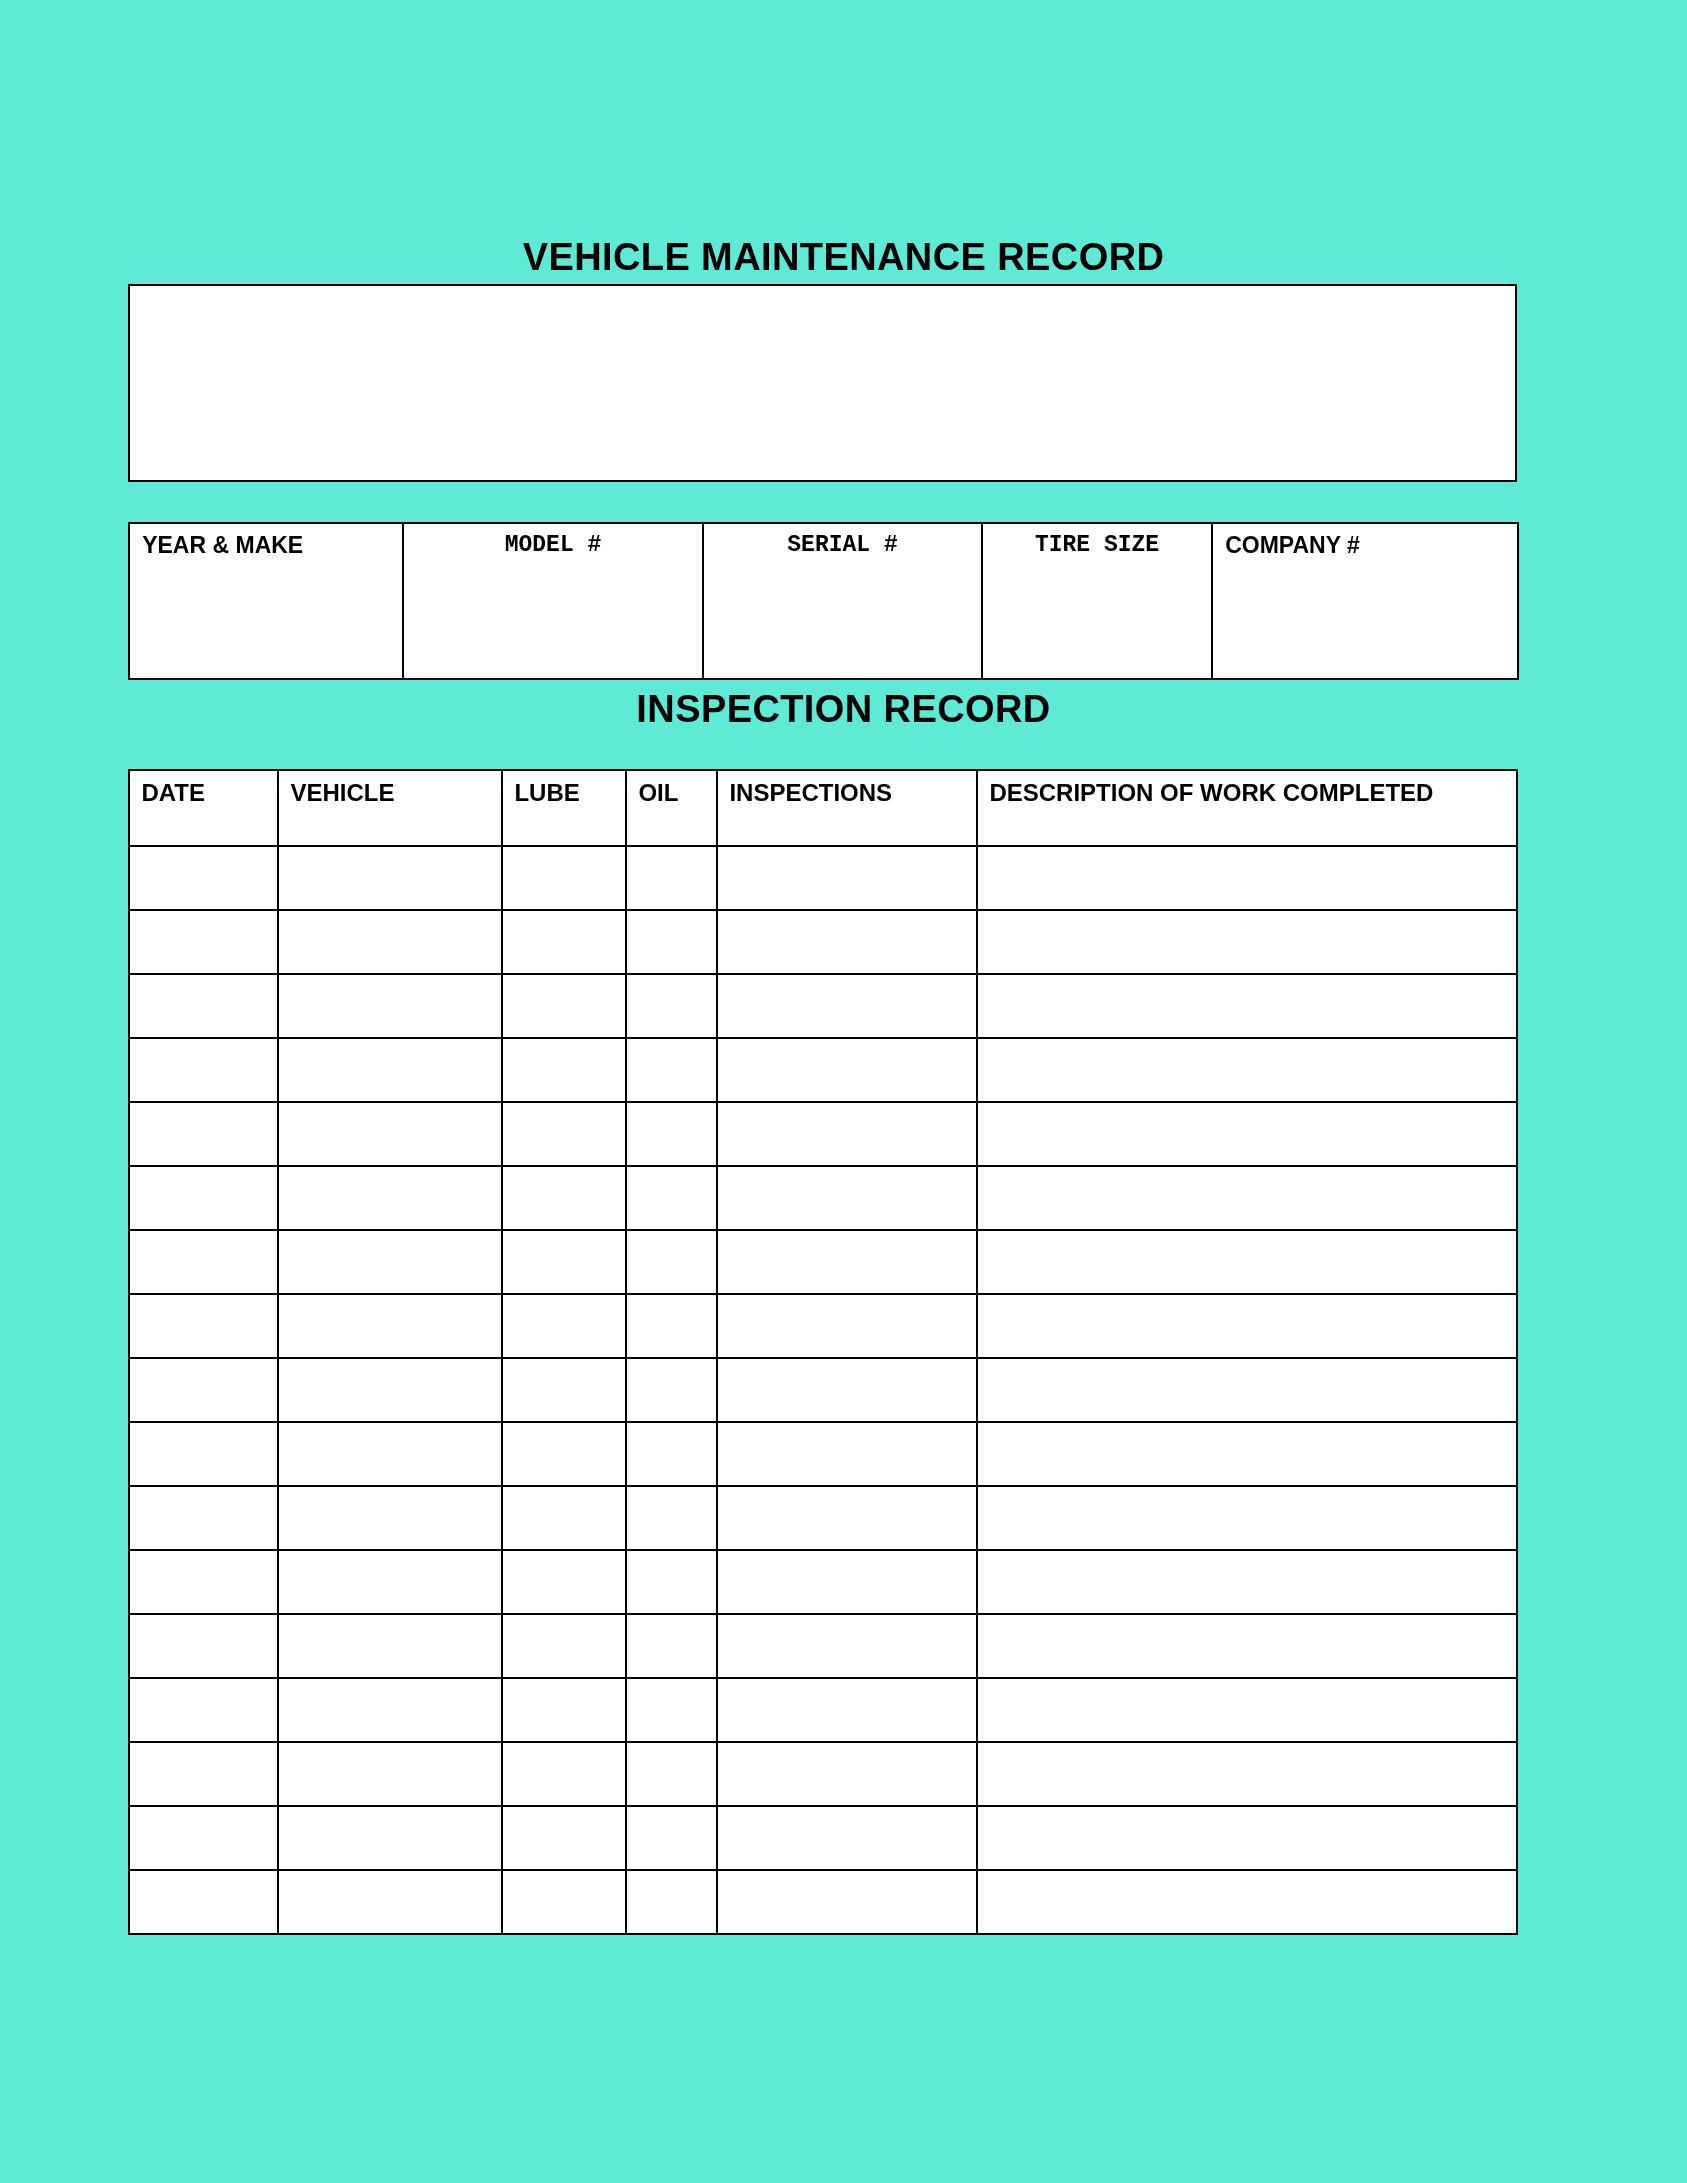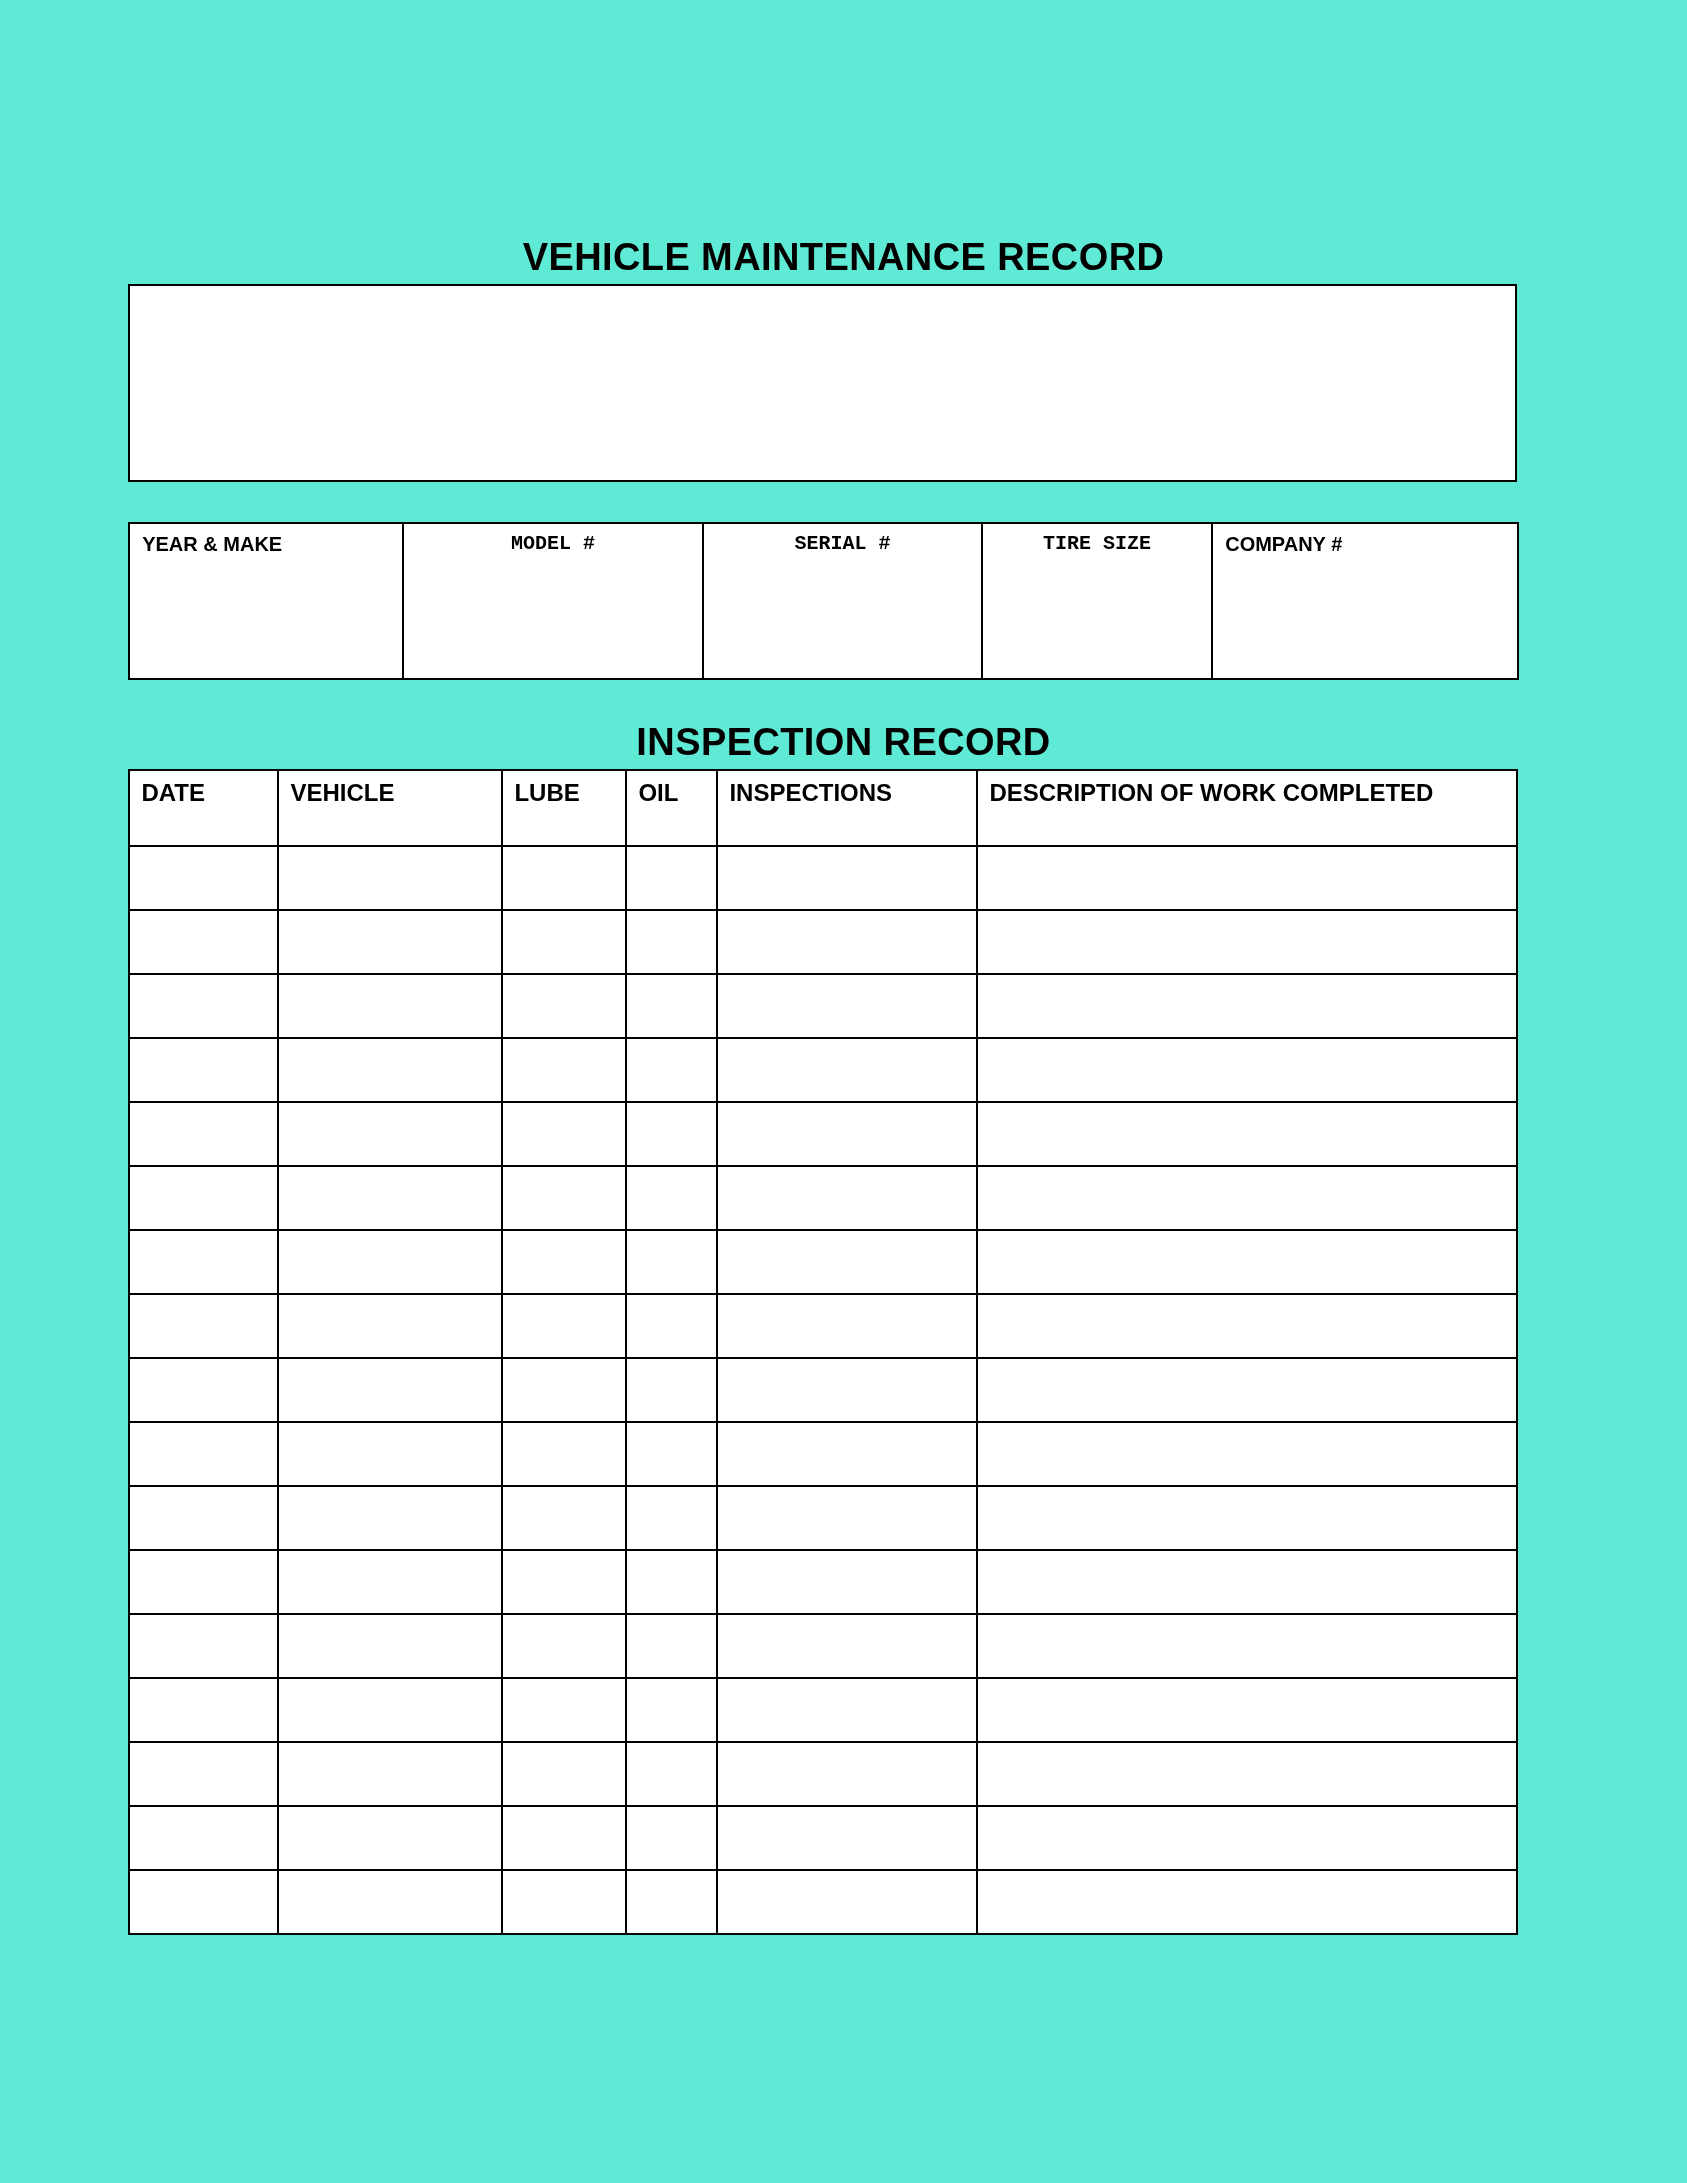--- a/index.html
+++ b/index.html
@@ -38,29 +38,29 @@
     background: #ffffff;
   }
   td {
     border: 2.6px solid #000000;
     vertical-align: top;
     overflow: hidden;
   }
   .vehicle-table { top: 522px; width: 1389px; }
   .vehicle-table td {
     height: 156px;
-    font-size: 20px; font-weight: bold;
+    font-size: 23px; font-weight: bold;
     padding: 8.7px 12.2px;
     line-height: 1.12;
   }
   .al { text-align: left; }
   .ac { text-align: center; font-family: Liberation Mono, monospace; }
   .section-title {
     position: absolute;
-    top: 723px; left: 0; width: 100%;
+    top: 690px; left: 0; width: 100%;
     text-align: center;
     font-size: 38px; font-weight: bold;
     letter-spacing: 0.4px;
     line-height: 1.0;
   }
   .inspection-table { top: 769px; width: 1389px; }
   .inspection-table tr.header-row td {
     height: 76px;
     font-size: 24px; font-weight: bold;
     text-align: left;

